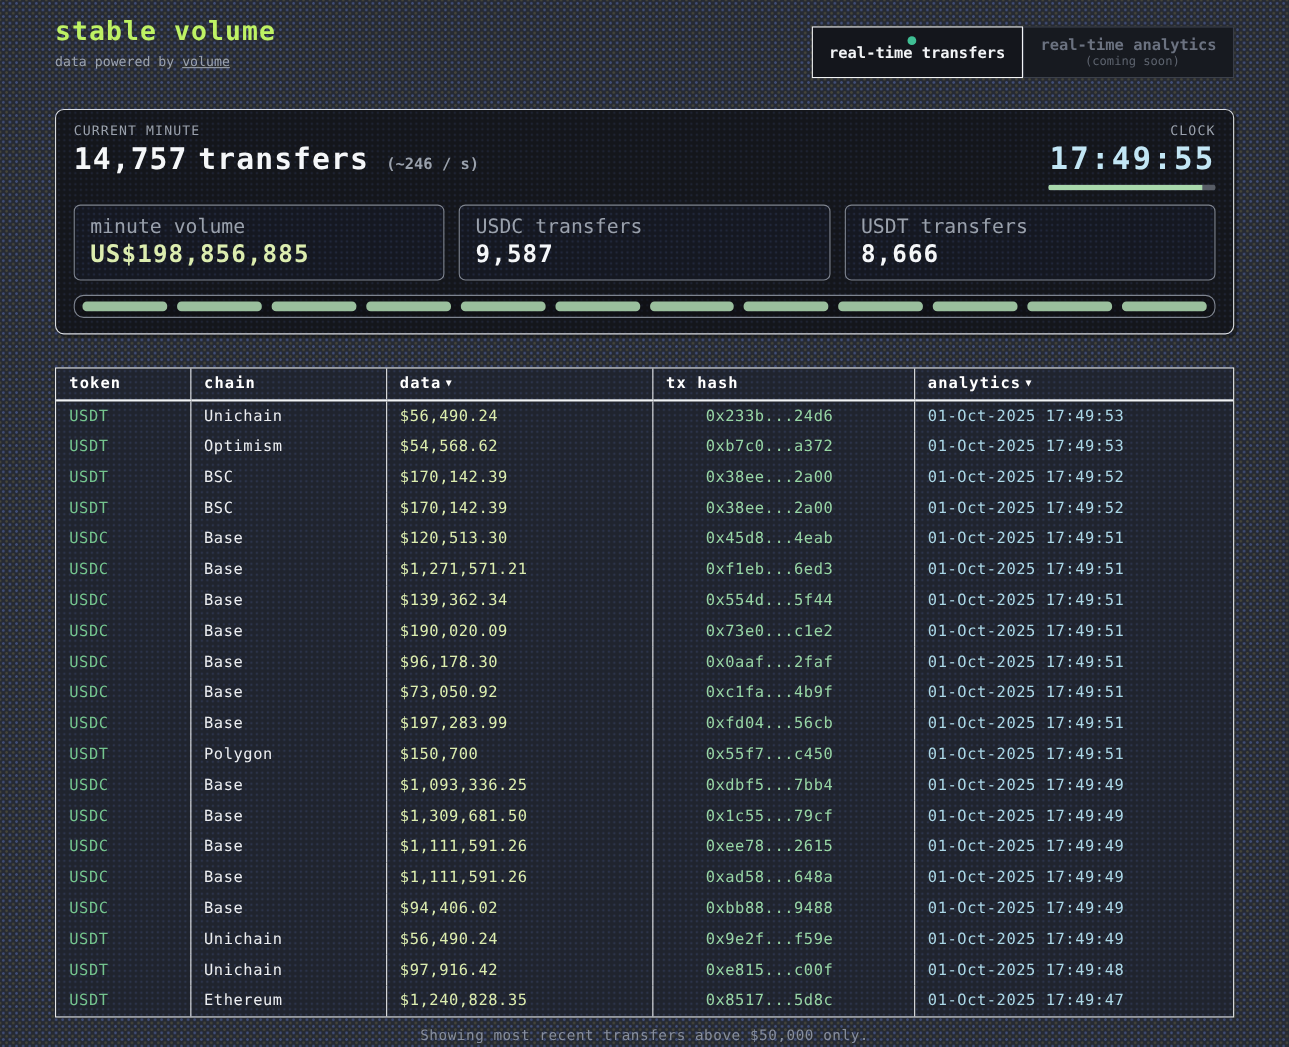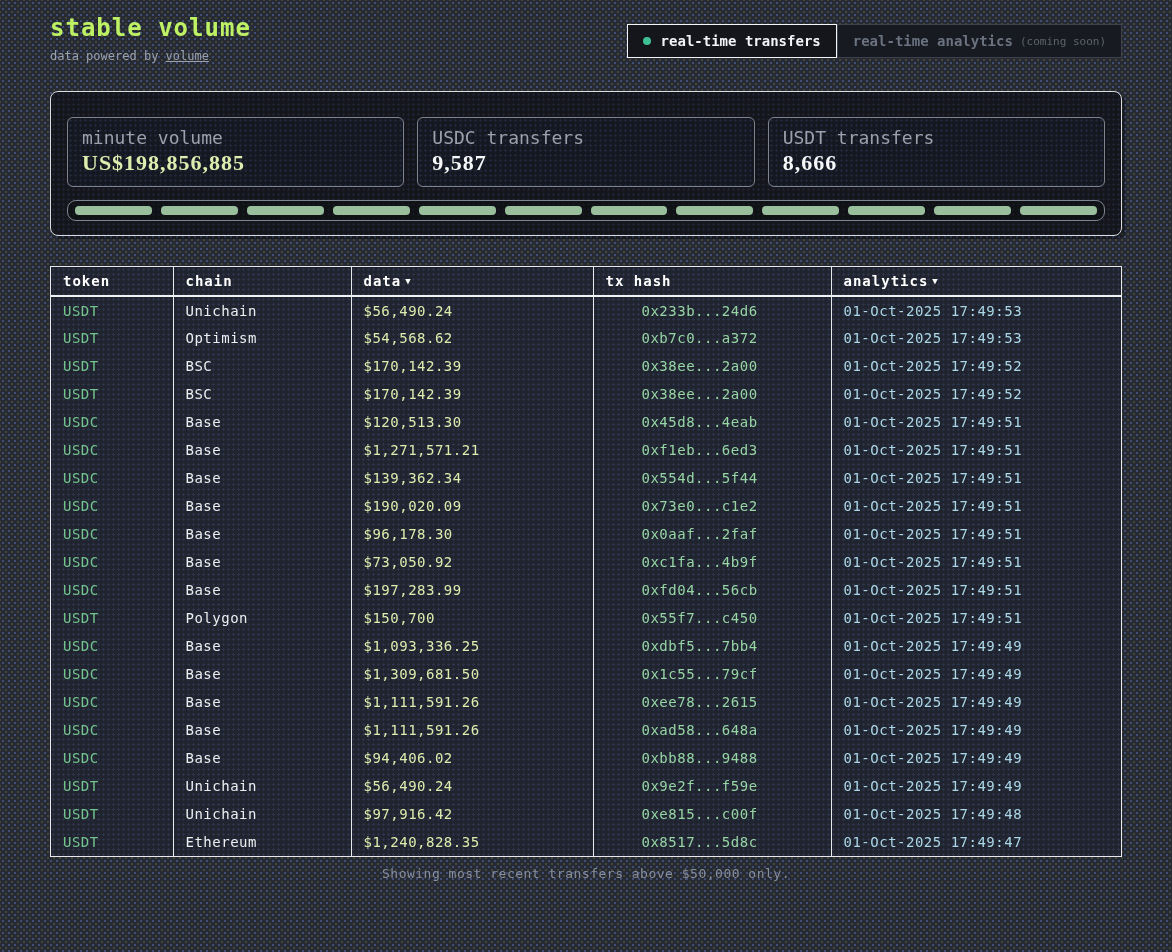--- a/index.html
+++ b/index.html
@@ -18,21 +18,21 @@
 
   
   .topbar { display:flex; justify-content:space-between; align-items:flex-start; }
   .brand h1 { font-size:24px; font-weight:bold; letter-spacing:1px; color:#bef264; }
   .subtitle { margin-top:7px; font-size:12px; color:var(--label-gray); }
   .subtitle a { color:var(--label-gray); text-decoration:underline; cursor:pointer; }
   .tabs { display:flex; margin-top:10px; }
   .tab {
     display:flex; align-items:center; padding:8px 15px; font-size:14px; font-weight:bold;
     font-family:inherit; cursor:pointer; background:#171a20; border:1px solid #3c414c;
-    color:#6b7280; white-space:nowrap;
+    color:#6b7280; white-space:nowrap;flex-direction:column;
   }
   .tab.active { border:1px solid #f2f4f6; color:#f2f4f6; background:#14161c; }
   .tab .dot { width:8px; height:8px; border-radius:50%; background:var(--live-green); margin-right:10px; }
   .tab .coming { font-size:11px; font-weight:normal; margin-left:7px; color:#5d636e; }
 
   
   .stats-panel {
     margin-top:28px; border:1px solid #d9dce0; border-radius:8px; padding:12px 16px 14px 16px;
     background-color:#14161b;
     background-image:radial-gradient(rgba(85,105,170,0.16) 1px, transparent 1.4px);
@@ -50,21 +50,21 @@
   .clock-fill { height:100%; background:var(--bar-green); }
 
   .stat-boxes { display:flex; gap:13px; margin-top:13px; }
   .stat-box {
     flex:1; border:1px solid #7e848f; border-radius:6px; padding:9px 14px 10px 14px;
     background-color:#151821;
     background-image:radial-gradient(rgba(85,105,170,0.18) 1px, transparent 1.4px);
     background-size:5px 5px;
   }
   .stat-box .label { font-size:18px; letter-spacing:0; }
-  .stat-box .value { margin-top:2px; font-size:22px; font-weight:bold; color:#f5f7f9; letter-spacing:1px;font-family:Liberation Serif, serif; }
+  .stat-box .value { margin-top:2px; font-size:22px; font-weight:bold; color:#f5f7f9; letter-spacing:1px; }
   .stat-box .value.volume { color:var(--value-green); }
 
   .segment-bar {
     margin-top:13px; border:1px solid #7e848f; border-radius:9px; padding:5px 7px;
     display:flex; gap:9px; background:rgba(10,12,16,0.45);
   }
   .segment { flex:1; height:9px; border-radius:4px; background:var(--segment-green); }
 
   
   .table-wrap {
@@ -110,20 +110,37 @@
         <span>real-time transfers</span>
       </button>
       <button class="tab">
         <span>real-time analytics</span>
         <span class="coming">(coming soon)</span>
       </button>
     </div>
   </header>
 
   <section class="stats-panel">
+    <div class="stats-top">
+      <div>
+        <div class="label">CURRENT MINUTE</div>
+        <div class="big">
+          <span class="count">14,757</span>
+          <span class="word">transfers</span>
+          <span class="rate">(~246 / s)</span>
+        </div>
+      </div>
+      <div class="clock-block">
+        <div class="label">CLOCK</div>
+        <div class="clock-time">17:49:55</div>
+        <div class="clock-bar">
+          <div class="clock-fill" style="width: 92%;"></div>
+        </div>
+      </div>
+    </div>
 
     <div class="stat-boxes">
       <div class="stat-box">
         <div class="label">minute volume</div>
         <div class="value volume">US$198,856,885</div>
       </div>
       <div class="stat-box">
         <div class="label">USDC transfers</div>
         <div class="value">9,587</div>
       </div>

